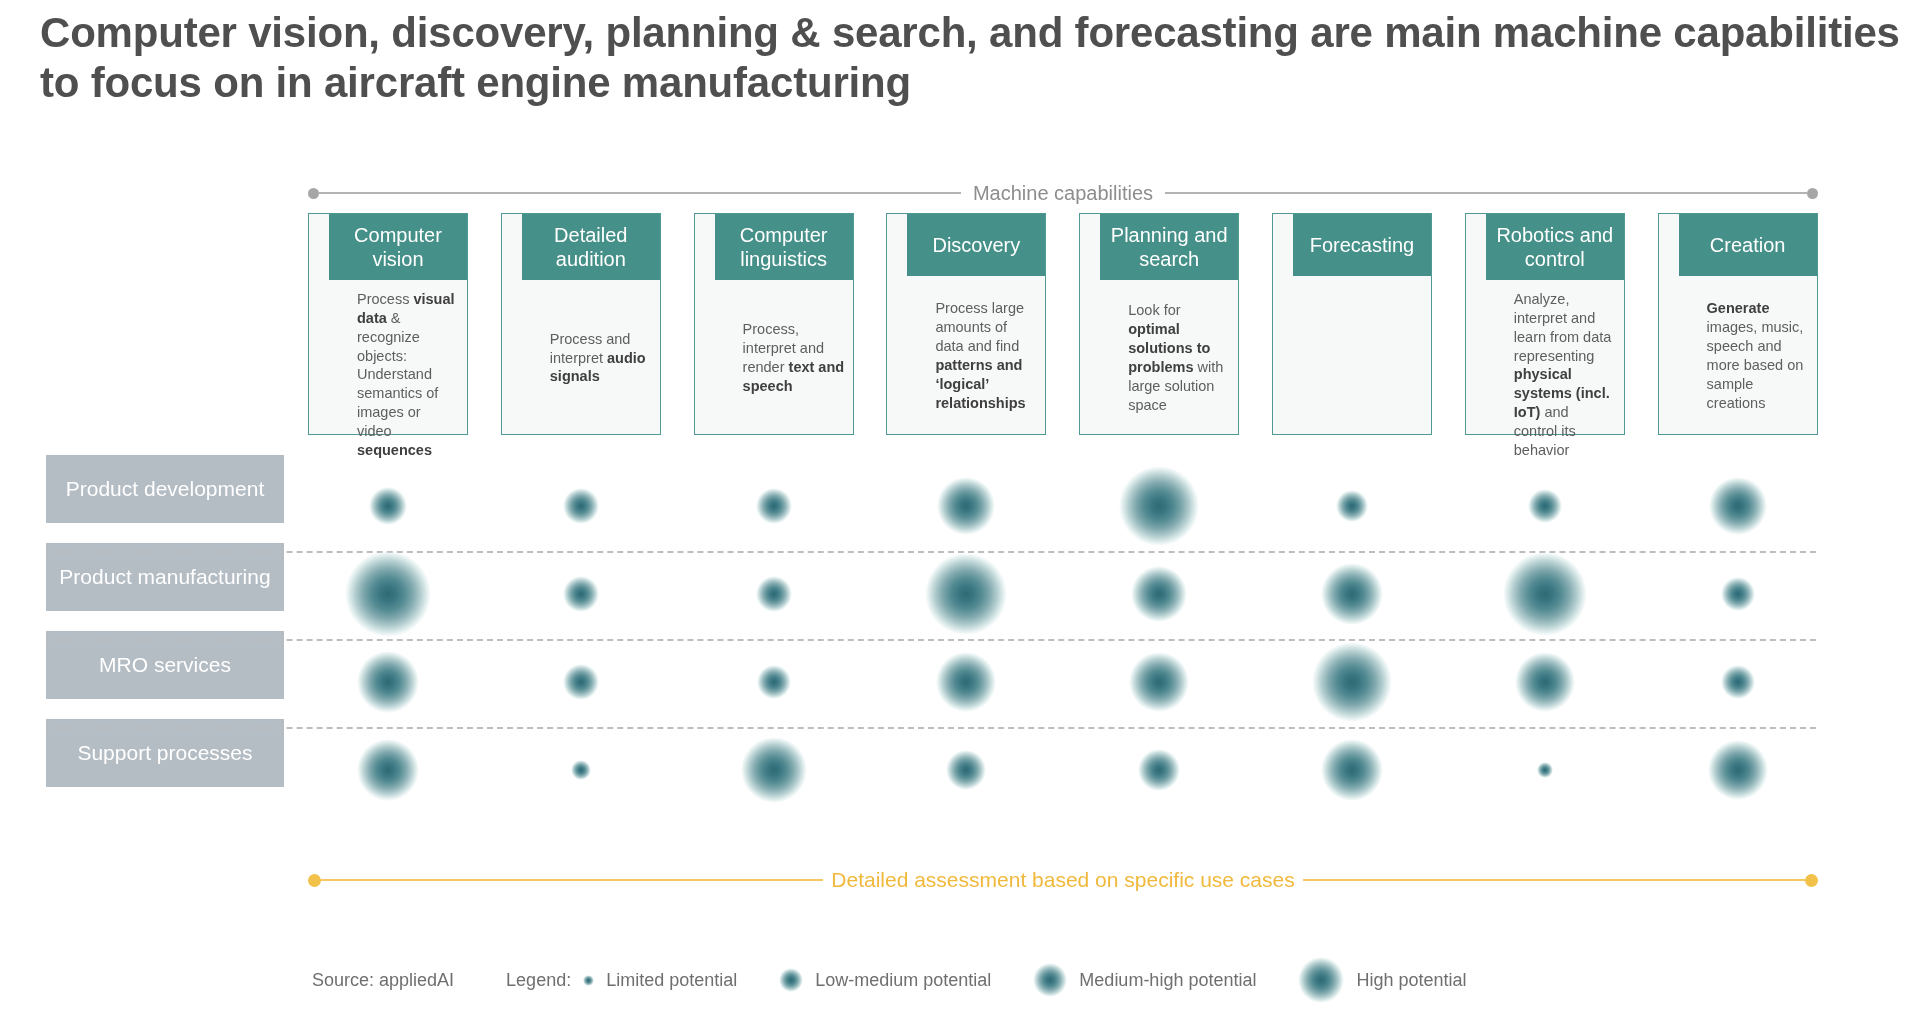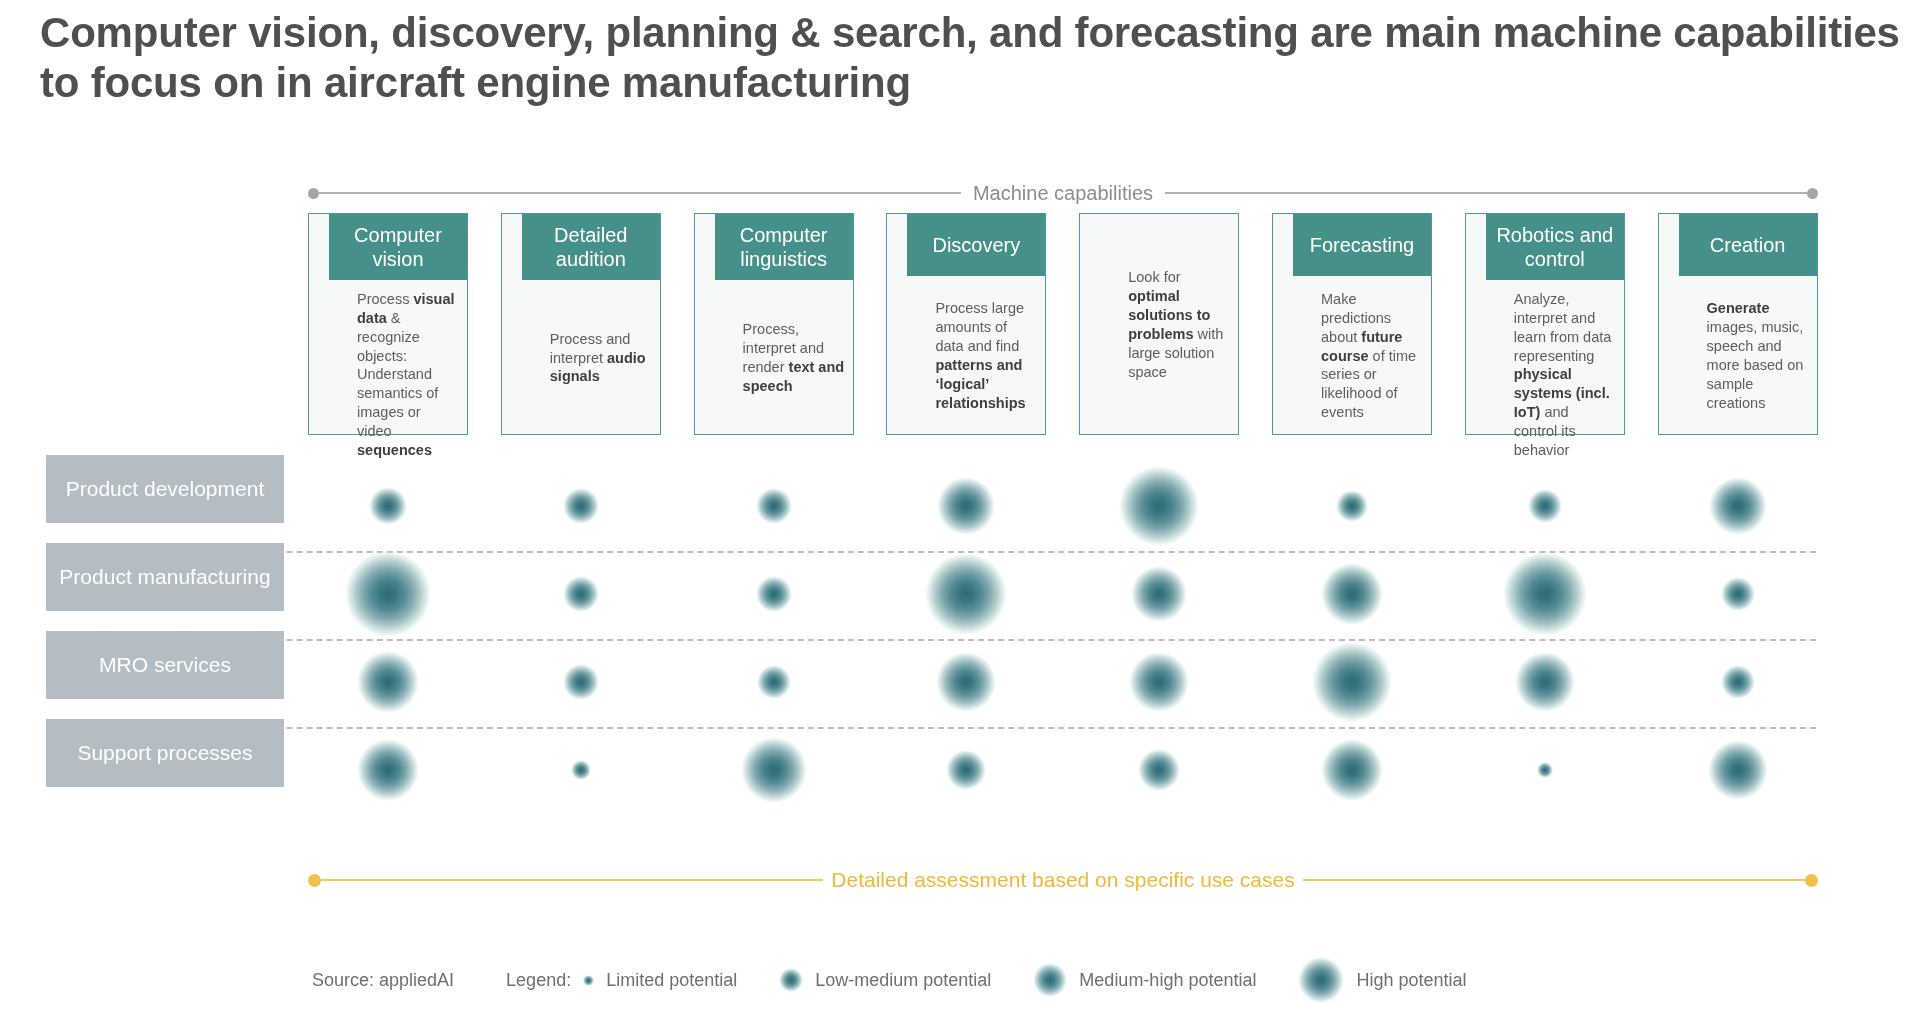--- a/index.html
+++ b/index.html
@@ -193,29 +193,27 @@
           <span>Process, interpret and render <b>text and speech</b></span>
         </div>
       </div>
       <div class="card" style="left: 578.4px;">
         <div class="card-head h1">Discovery</div>
         <div class="card-body">
           <span>Process large amounts of data and find <b>patterns and ‘logical’ relationships</b></span>
         </div>
       </div>
       <div class="card" style="left: 771.2px;">
+        <div class="card-head h2">Planning and search</div>
         <div class="card-body">
           <span>Look for <b>optimal solutions to problems</b> with large solution space</span>
         </div>
       </div>
       <div class="card" style="left: 964px;">
         <div class="card-head h1">Forecasting</div>
-        <div class="card-body">
-          <span>Make predictions about <b>future course</b> of time series or likelihood of events</span>
-        </div>
       </div>
       <div class="card" style="left: 1156.8px;">
         <div class="card-head h2">Robotics and control</div>
         <div class="card-body">
           <span>Analyze, interpret and learn from data representing <b>physical systems (incl. IoT)</b> and control its behavior</span>
         </div>
       </div>
       <div class="card" style="left: 1349.6px;">
         <div class="card-head h1">Creation</div>
         <div class="card-body">

